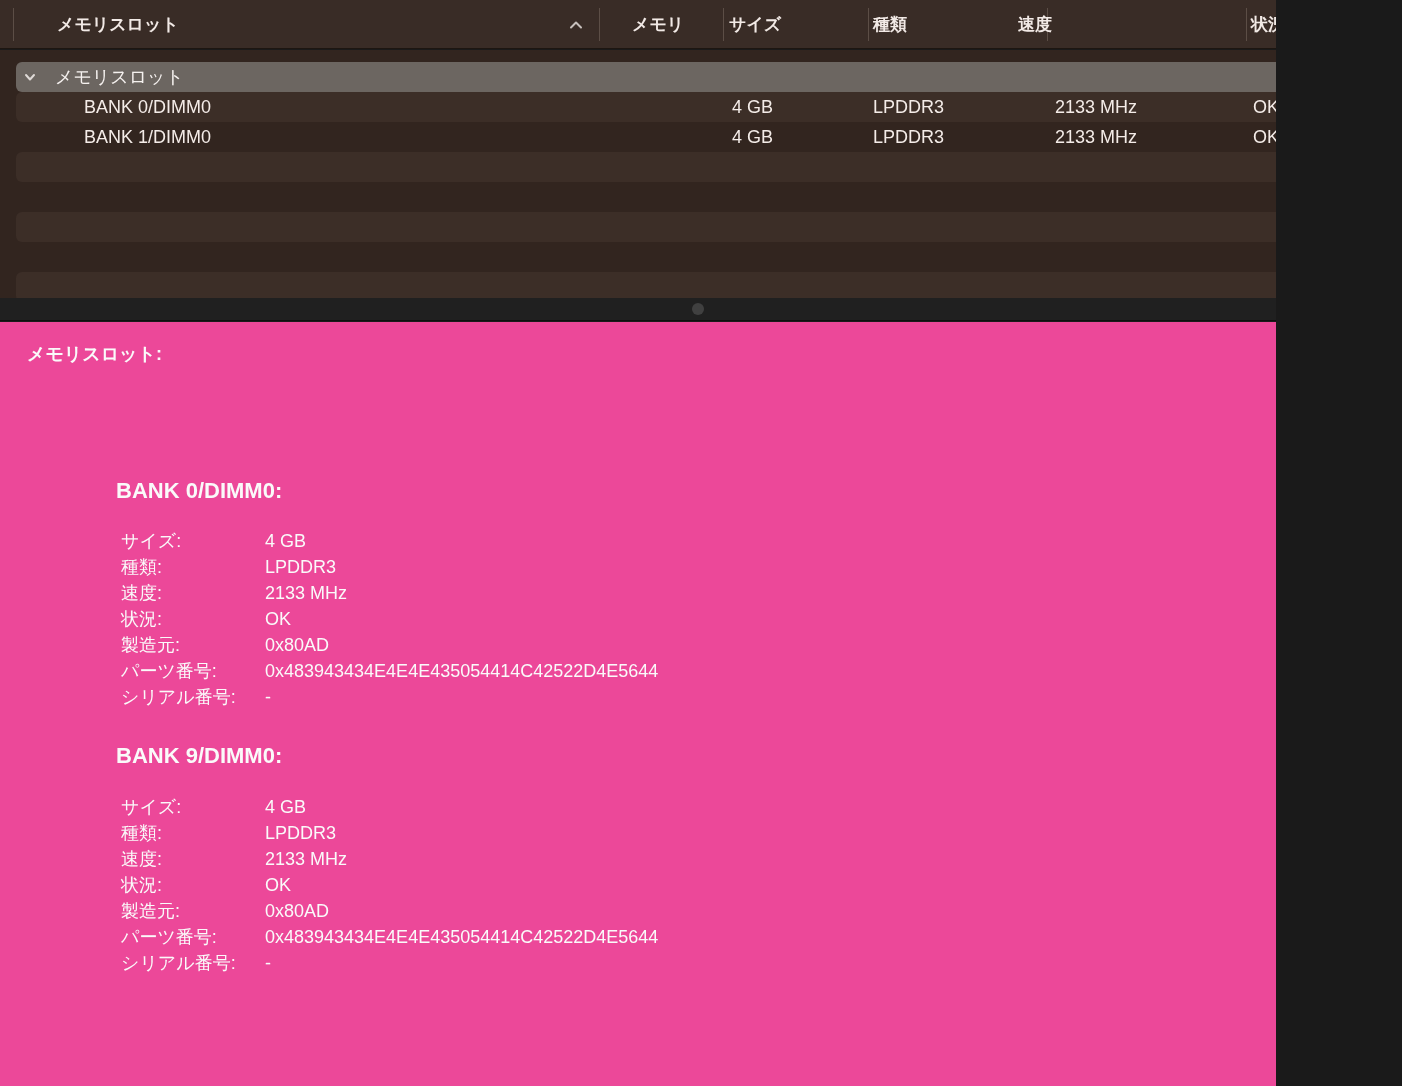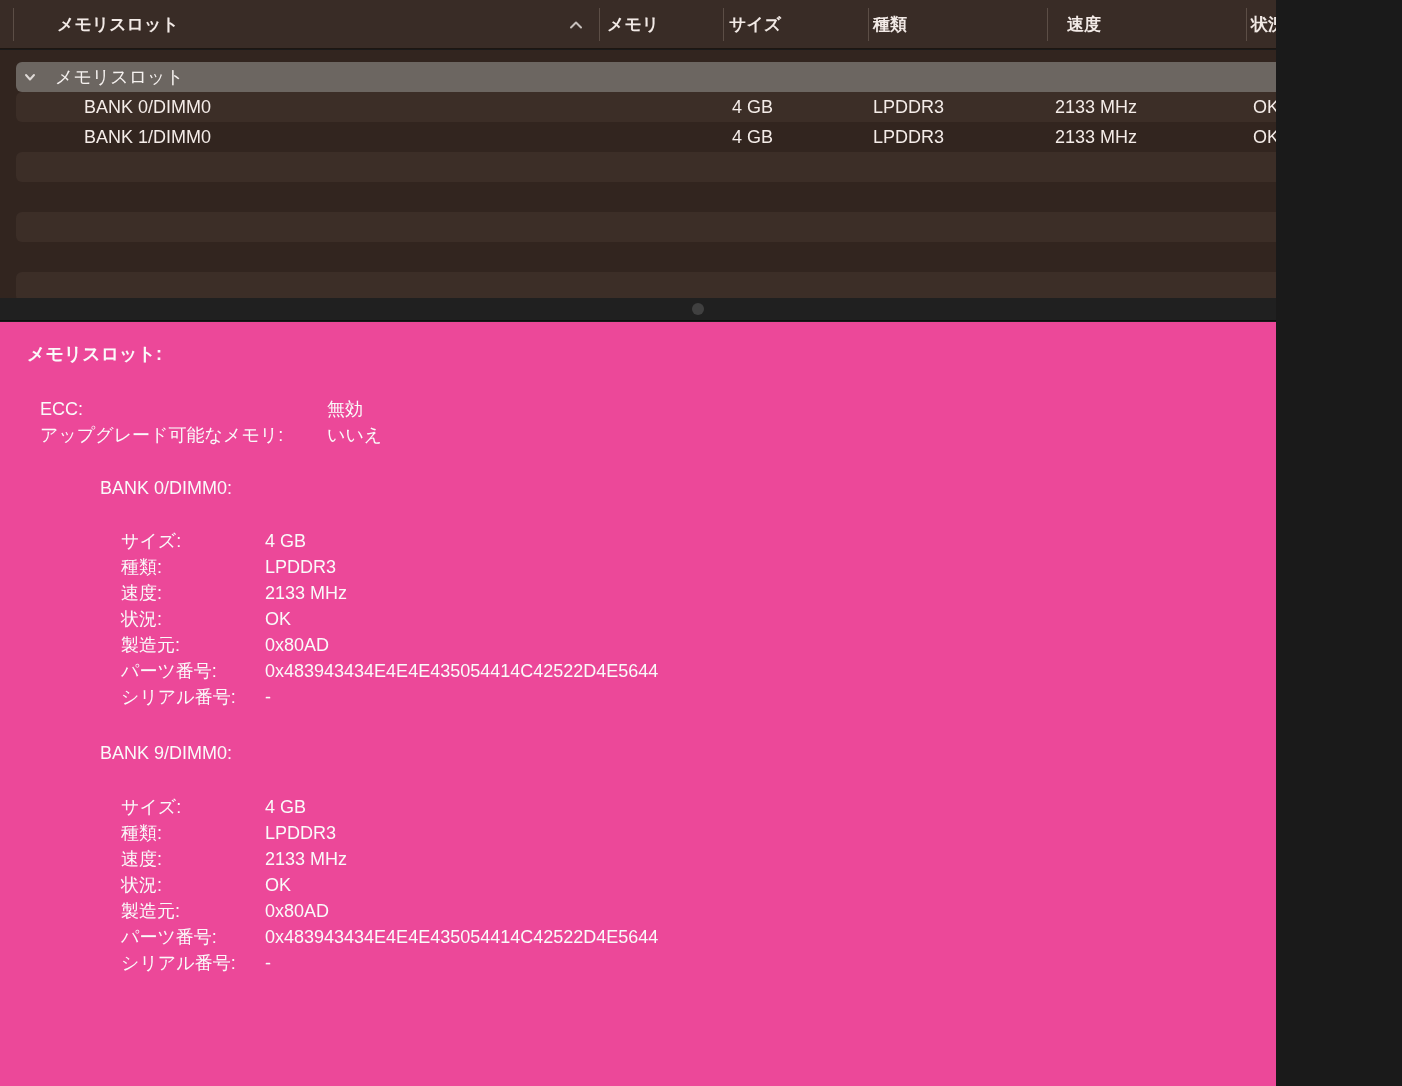--- a/index.html
+++ b/index.html
@@ -61,47 +61,47 @@
     position: absolute; top: 322px; left: 0; width: 1402px; height: 764px;
     background: #ec4899; color: #fafafa; font-size: 18px;
   }
   .detail-title {
     position: absolute; left: 27px; top: 20px; font-weight: 700; font-size: 18px;
   }
   .kv-block { position: absolute; }
   .kv { display: flex; height: 26px; line-height: 26px; white-space: nowrap; }
   .kv-global { left: 40px; top: 74px; }
   .kv-global .k { width: 287px; flex: none; }
-  .bank-heading { position: absolute; left: 100px; font-weight: 400; font-size: 18px; }
+  .bank-heading { position: absolute; left: 116px; font-weight: 700; font-size: 22px; }
   .heading-0 { top: 156px; }
   .heading-1 { top: 421px; }
   .props-0 { left: 121px; top: 206px; }
   .props-1 { left: 121px; top: 472px; }
   .props .k { width: 144px; flex: none; }
   .v { white-space: nowrap; }
 </style>
 </head>
 <body>
 
 <div class="app">
 
   <div class="table-header">
     <div class="hdr-divider" style="left:13px"></div>
     <div class="hdr-cell" style="left:57px">メモリスロット</div>
     <svg class="sort-icon" viewBox="0 0 14 10">
       <polyline points="2,7.5 7,2.5 12,7.5" fill="none" stroke="#c7c0bc" stroke-width="2" stroke-linecap="round" stroke-linejoin="round"></polyline>
     </svg>
     <div class="hdr-divider" style="left:599px"></div>
-    <div class="hdr-cell" style="left:607px">メモリ</div>
+    <div class="hdr-cell" style="left:632px">メモリ</div>
     <div class="hdr-divider" style="left:723px"></div>
     <div class="hdr-cell" style="left:729px">サイズ</div>
     <div class="hdr-divider" style="left:868px"></div>
     <div class="hdr-cell" style="left:873px">種類</div>
     <div class="hdr-divider" style="left:1047px"></div>
-    <div class="hdr-cell" style="left:1067px">速度</div>
+    <div class="hdr-cell" style="left:1018px">速度</div>
     <div class="hdr-divider" style="left:1246px"></div>
     <div class="hdr-cell" style="left:1251px">状況</div>
   </div>
 
   <div class="table-body">
     <div class="row selected">
       <svg class="disclosure" viewBox="0 0 14 12">
         <polyline points="3,4 7,8.5 11,4" fill="none" stroke="#ded9d6" stroke-width="2" stroke-linecap="round" stroke-linejoin="round"></polyline>
       </svg>
       <span class="cell c-gname">メモリスロット</span>
@@ -130,30 +130,20 @@
     <div class="row light"></div>
   </div>
 
   <div class="splitter">
     <div class="splitter-handle"></div>
   </div>
 
   <div class="detail">
     <div class="detail-title">メモリスロット:</div>
 
-    <div class="kv-block kv-global">
-      <div class="kv">
-        <span class="k">ECC:</span>
-        <span class="v">無効</span>
-      </div>
-      <div class="kv">
-        <span class="k">アップグレード可能なメモリ:</span>
-        <span class="v">いいえ</span>
-      </div>
-    </div>
 
     <div class="bank-heading heading-0">BANK 0/DIMM0:</div>
     <div class="kv-block props props-0">
       <div class="kv">
           <span class="k">サイズ:</span>
           <span class="v">4 GB</span>
         </div>
       <div class="kv">
           <span class="k">種類:</span>
           <span class="v">LPDDR3</span>

